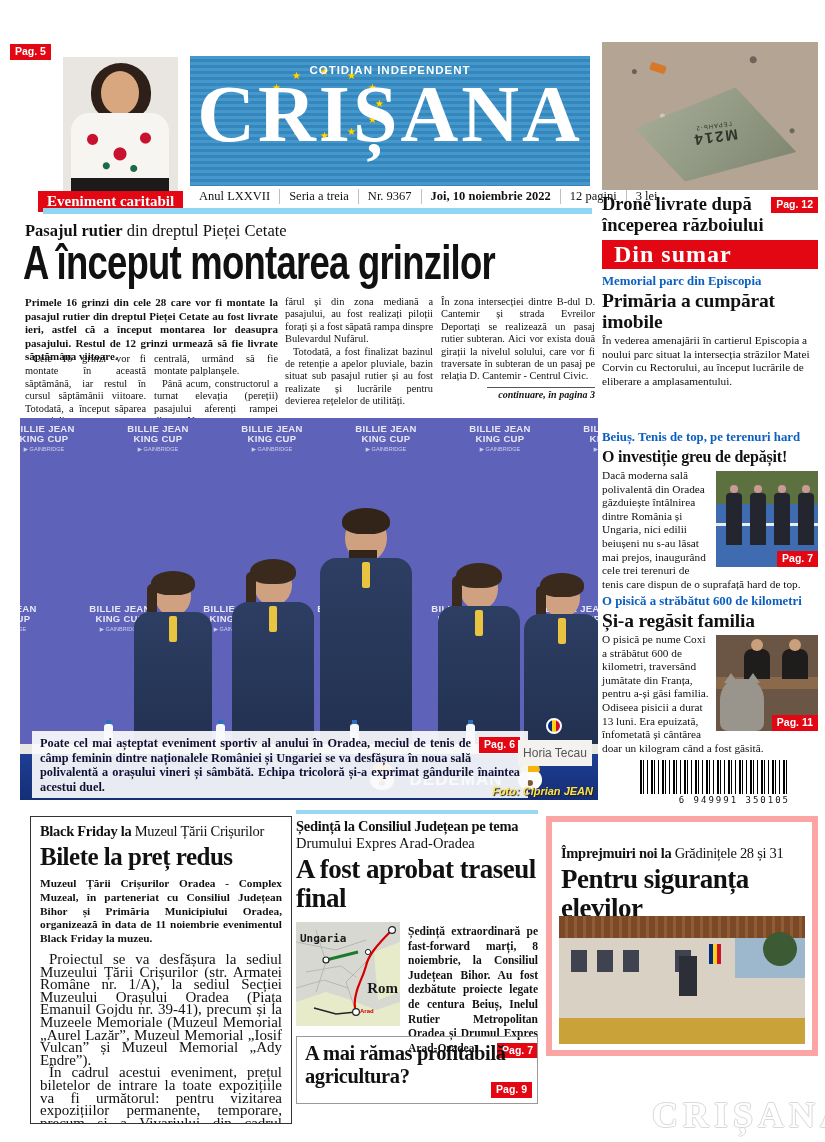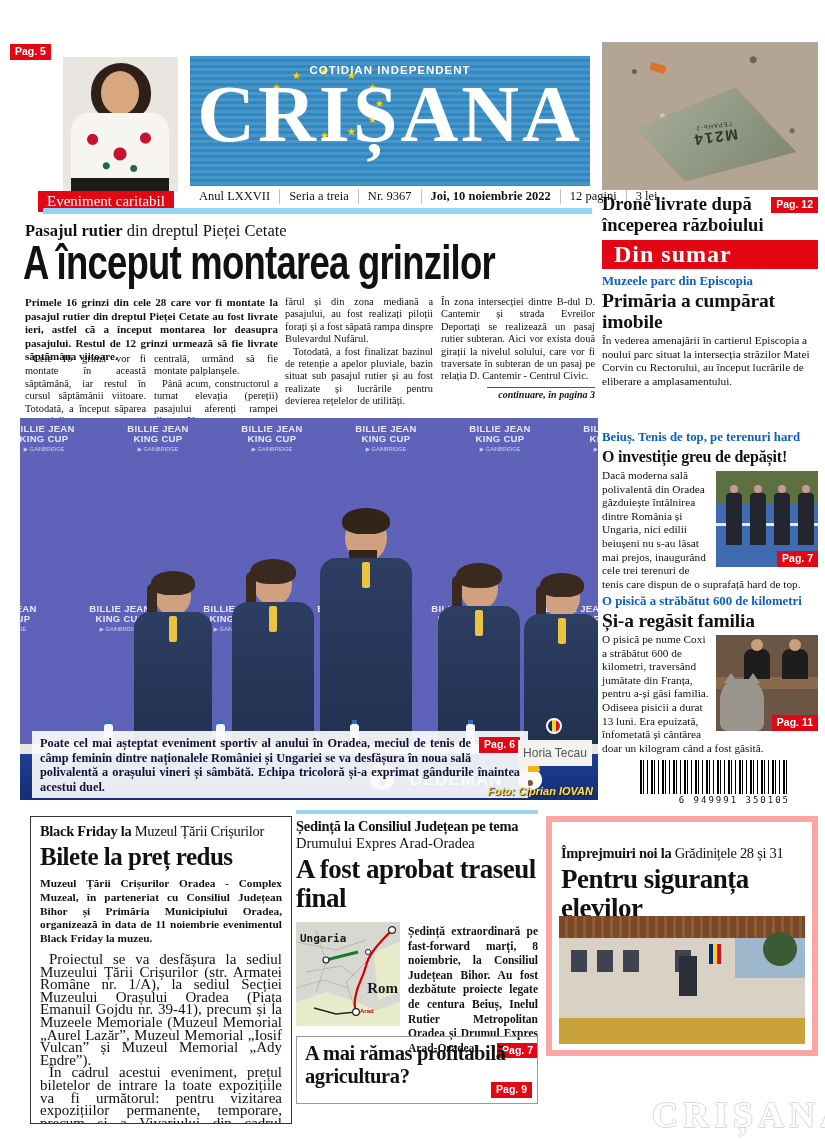--- a/index.html
+++ b/index.html
@@ -16,21 +16,21 @@
   .woman-photo { left:63px; top:57px; width:115px; height:135px; background:#e9e6e2; overflow:hidden; }
   .woman-hair { position:absolute; left:28px; top:6px; width:60px; height:58px; border-radius:50% 50% 45% 45%; background:#2e2019; }
   .woman-face { position:absolute; left:38px; top:14px; width:38px; height:44px; border-radius:50%; background:#d8a67f; }
   .woman-blouse { position:absolute; left:8px; top:56px; width:98px; height:66px; border-radius:18px 18px 0 0; background:#f7f5f1;
       background-image:radial-gradient(circle at 22% 40%, #c8112e 0 5px, transparent 6px),
                        radial-gradient(circle at 50% 62%, #c8112e 0 6px, transparent 7px),
                        radial-gradient(circle at 76% 38%, #c8112e 0 5px, transparent 6px),
                        radial-gradient(circle at 36% 80%, #1c6b48 0 3px, transparent 4px),
                        radial-gradient(circle at 64% 84%, #1c6b48 0 3px, transparent 4px); }
   .woman-skirt { position:absolute; left:8px; bottom:0; width:98px; height:14px; background:#1c1b1a; }
-  .charity { left:38px; top:191px; background:#e30613; color:#fff; font-weight:normal; font-size:15px; padding:2px 9px; }
+  .charity { left:38px; top:191px; background:#e30613; color:#fff; font-weight:bold; font-size:15px; padding:2px 9px; }
 
   
   .masthead { left:190px; top:56px; width:400px; height:130px;
       background:repeating-linear-gradient(180deg, #4697cb 0 3px, #3387bd 3px 6px); overflow:hidden; }
   .tagline { position:absolute; left:0; right:0; top:8px; text-align:center; color:#fff; z-index:2;
       font:bold 11.5px "Liberation Sans", sans-serif; letter-spacing:1px; }
   .mast-title { position:absolute; left:0; right:0; top:16px; text-align:center; color:#fff; z-index:2;
       font:bold 80px "Liberation Serif", serif; letter-spacing:3px; line-height:1.05; }
   .star { position:absolute; color:#ffd900; font-size:10px; z-index:1; text-shadow:0 0 1px #b98c00; }
   .star:nth-child(1){left:185px;top:42px}.star:nth-child(2){left:178px;top:58px}
@@ -355,40 +355,40 @@
         <span class="mascot"></span>
       </div>
     </div>
 
     <div class="caption-box">
       <span class="pbadge">Pag. 6</span>
       <span>Poate cel mai așteptat eveniment sportiv al anului în Oradea, meciul de tenis de câmp feminin dintre naționalele României și Ungariei se va desfășura în noua sală polivalentă a orașului vineri și sâmbătă. Echipa tricoloră și-a exprimat gândurile înaintea acestui duel.</span>
     </div>
     <span class="flag-roundel"></span>
     <div class="namecard">Horia Tecau</div>
-    <span class="credit">Foto: Ciprian IOVAN</span>
+    <span class="credit">Foto: Ciprian JEAN</span>
   </div>
 
   <div class="abs drone-img">
     <span class="debris"></span>
     <div class="wing">
       <div class="wing-text">
         <b>M214</b>
         <i>ГЕРАНЬ-2</i>
       </div>
     </div>
   </div>
   <div class="abs drone-head">
     <span>Drone livrate după începerea războiului</span>
     <span class="pbadge drone-badge">Pag. 12</span>
   </div>
   <div class="abs sumar">Din sumar</div>
 
   <div class="sb-story" style="top:274px;">
-    <div class="sb-kicker">Muzeele parc din Episcopia</div>
+    <div class="sb-kicker">Memorial parc din Episcopia</div>
     <div class="sb-head">Primăria a cumpărat imobile</div>
     <div class="sb-text">În vederea amenajării în cartierul Episcopia a noului parc situat la intersecția străzilor Matei Corvin cu Rectorului, au început lucrările de eliberare a amplasamentului.</div>
   </div>
 
   <div class="sb-story" style="top:430px;">
     <div class="sb-kicker">Beiuș. Tenis de top, pe terenuri hard</div>
     <div class="sb-head small">O investiție greu de depășit!</div>
     <div class="sb-img art-tennis">
       <span class="net"></span>
       <span class="tp" style="left:10px"></span>

